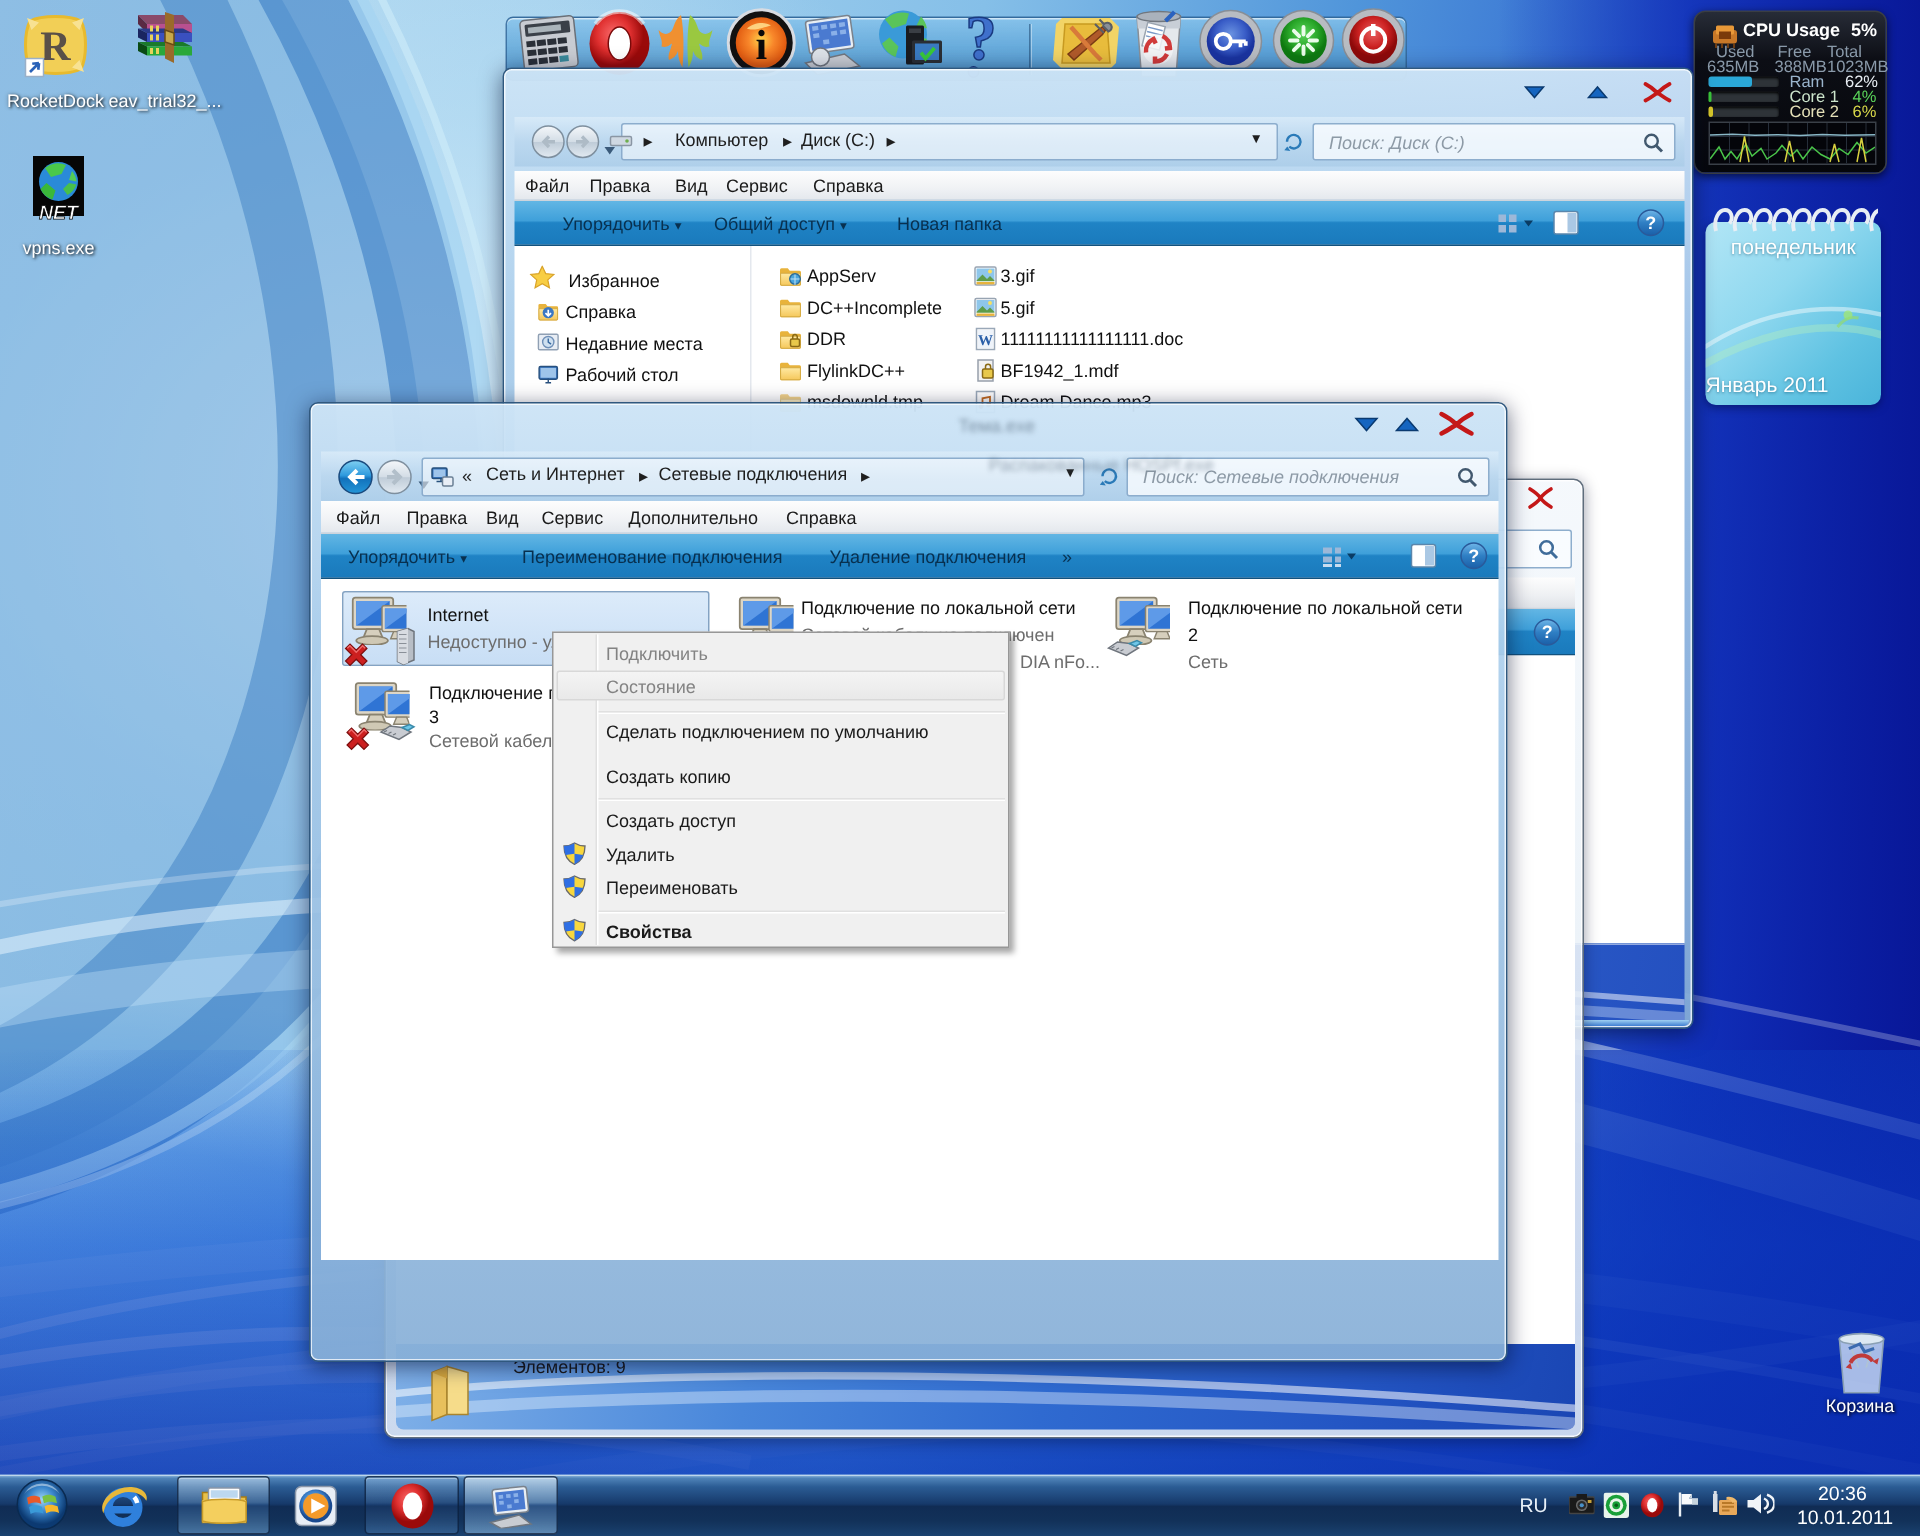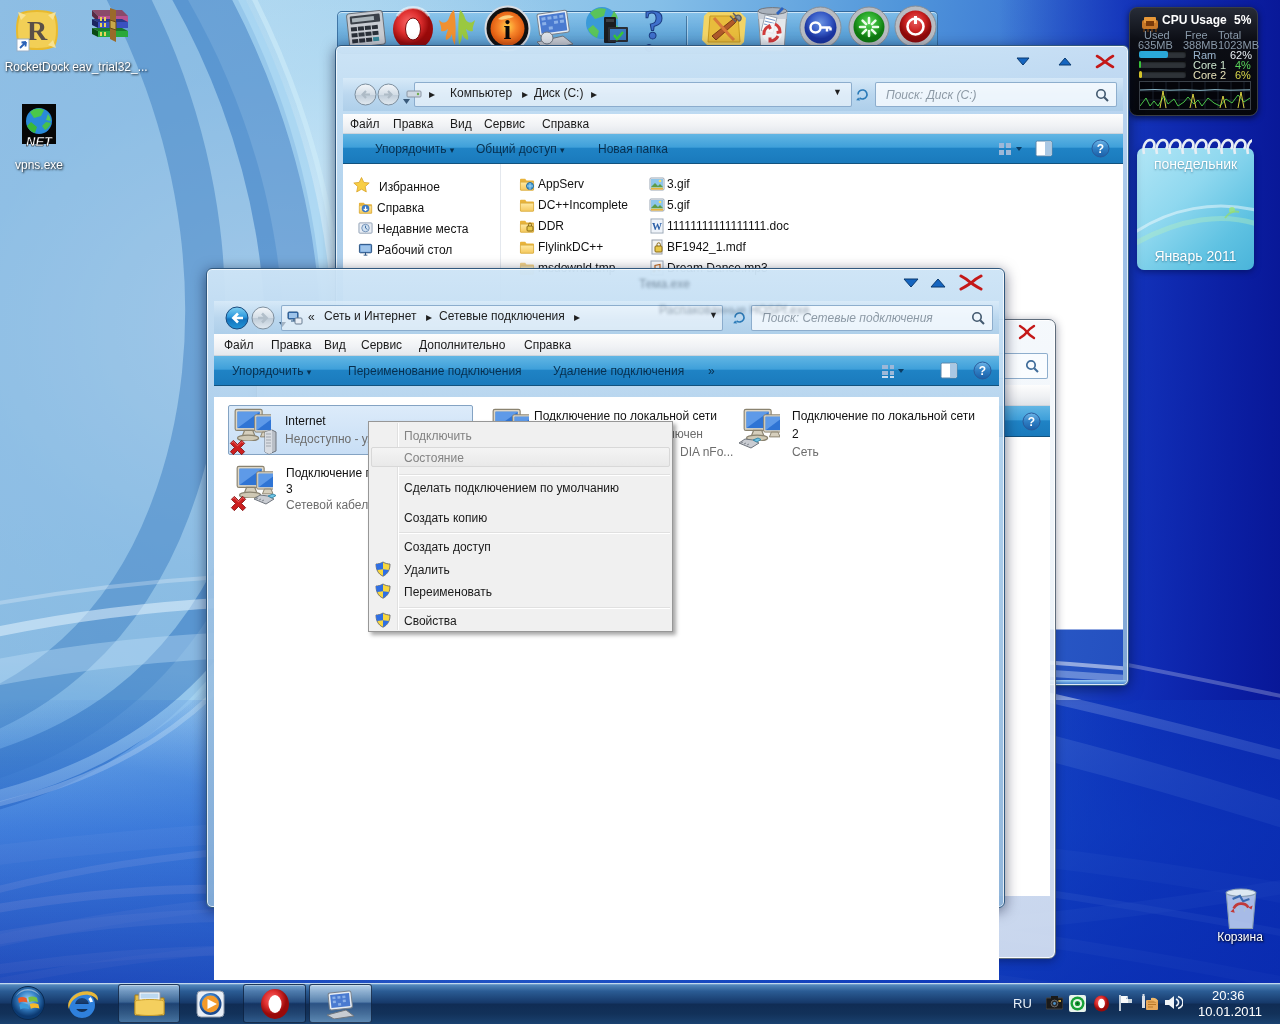--- a/index.html
+++ b/index.html
@@ -408,21 +408,21 @@
 </div>
 <div class="a" id="calg" style="left:1137px;top:148px;width:117px;height:122px;border-radius:7px;overflow:hidden;
  background:linear-gradient(135deg,#b2e6f6 0%,#8fd8ef 40%,#5fc2e2 75%,#4ab4da 100%);box-shadow:0 2px 6px rgba(0,10,60,.5)">
  <svg class="a" style="left:0;top:0" width="117" height="122">
       <path d="M-10,90 C30,60 80,50 130,65" stroke="rgba(255,255,255,.45)" stroke-width="3" fill="none"></path>
       <path d="M-10,100 C40,70 90,62 130,80" stroke="rgba(180,240,190,.4)" stroke-width="5" fill="none"></path>
       <circle cx="95" cy="62" r="3" fill="rgba(160,230,120,.8)"></circle>
       <path d="M88,70 q6,-8 14,-6" stroke="rgba(150,220,110,.7)" stroke-width="2" fill="none"></path>
     </svg>
  <div class="a" style="left:0;top:8px;width:117px;text-align:center;font-size:14px;color:#fff;text-shadow:0 1px 2px rgba(0,60,90,.5)">понедельник</div>
- <div class="a" style="left:0;top:100px;width:117px;text-align:center;font-size:14px;color:#fff;text-shadow:0 1px 2px rgba(0,60,90,.5)">Январь 2011</div>
+ <div class="a" style="left:0;top:100px;width:117px;text-align:left;font-size:14px;color:#fff;text-shadow:0 1px 2px rgba(0,60,90,.5)">Январь 2011</div>
 </div>
 <svg class="a" style="left:1140px;top:136px" width="112" height="20" viewBox="0 0 112 20">
  <g fill="none" stroke="#e8eef4" stroke-width="2.6">
   <path d="M4,18 C2,10 6,4 10,4 C14,4 16,9 13,13"></path>
       <path d="M17,18 C15,10 19,4 23,4 C27,4 29,9 26,13"></path>
       <path d="M30,18 C28,10 32,4 36,4 C40,4 42,9 39,13"></path>
       <path d="M43,18 C41,10 45,4 49,4 C53,4 55,9 52,13"></path>
       <path d="M56,18 C54,10 58,4 62,4 C66,4 68,9 65,13"></path>
       <path d="M69,18 C67,10 71,4 75,4 C79,4 81,9 78,13"></path>
       <path d="M82,18 C80,10 84,4 88,4 C92,4 94,9 91,13"></path>
@@ -601,20 +601,33 @@
       </svg>
   </div>
   <div class="a" style="left:7px;top:65px;width:786px;height:21px;background:linear-gradient(to bottom,#fdfdfd,#eef0f3 60%,#dfe3e8);border-bottom:1px solid #cdd4dc"></div>
   <div class="a cmdbar" style="left:7px;top:86px;width:786px;height:31px">
     <div class="a" style="left:758px;top:6px"><svg width="19" height="19" viewBox="0 0 19 19">
           <circle cx="9.5" cy="9.5" r="8.5" fill="url(#ghelp)" stroke="#2a5a9a"></circle>
           <text x="9.5" y="13.5" text-anchor="middle" font-size="12" font-weight="bold" fill="#fff" font-family="Liberation Sans">?</text>
         </svg></div>
   </div>
   <div class="a" style="left:7px;top:117px;width:786px;height:459px;background:#fff"></div>
+  <div class="a" style="left:7px;top:576px;width:786px;height:57px;border-radius:0 0 5px 5px;overflow:hidden;
+   background:linear-gradient(100deg,#7fb0e8 0%,#4886da 30%,#2f6ad0 55%,#2456c4 80%,#1a46b4 100%)">
+   <svg width="786" height="57">
+        <path d="M-10,34 C200,12 500,20 800,44" stroke="rgba(255,255,255,.55)" stroke-width="5" fill="none"></path>
+        <path d="M-10,46 C240,26 520,34 800,54" stroke="rgba(235,246,255,.4)" stroke-width="8" fill="none"></path>
+      </svg>
+   <svg class="a" style="left:18px;top:13px" width="36" height="40" viewBox="0 0 36 40">
+        <path d="M6,6 L16,2 L16,34 L6,38 Z" fill="#e8c05c" stroke="#a9842e"></path>
+        <path d="M16,2 L30,6 L30,34 L16,34 Z" fill="#f6dc8a" stroke="#a9842e"></path>
+        <path d="M6,6 L16,10 L16,2" fill="#d8a83c"></path>
+      </svg>
+   <span class="a" style="left:78px;top:8px;font-size:12px;color:#1a1a1a">Элементов: 9</span>
+  </div>
 </div>
 
 <div class="a win aero" id="win1" style="left:206px;top:268px;width:799px;height:640px">
   <div class="a" style="left:432px;top:8px;width:120px;height:20px;color:rgba(60,80,100,.55);font-size:12px;filter:blur(1.8px)">Тема.exe</div>
   <div class="a" style="left:452px;top:34px;width:220px;height:20px;color:rgba(60,80,100,.45);font-size:12px;filter:blur(1.6px);z-index:4">Распакованные НОSPf.exe</div>
   <div class="a capbtns" style="left:695px;top:4px"><svg width="90" height="18" viewBox="0 0 90 18">
     <path d="M2,6 L16,6 L9,14 Z" fill="#1565c0" stroke="#0a3a70" stroke-width="1"></path>
     <path d="M29,14 L43,14 L36,6 Z" fill="#1565c0" stroke="#0a3a70" stroke-width="1"></path>
     <path d="M59,3 C64,5.5 66.5,7.5 69,10 M79,3 C74,5.5 71.5,7.5 69,10 M59,16 C64,13.5 66.5,11.5 69,10 M79,16 C74,13.5 71.5,11.5 69,10" stroke="#c41818" stroke-width="3" fill="none" stroke-linecap="round"></path>
   </svg></div>
@@ -683,21 +696,21 @@
         </svg></div>
     <div class="a" style="left:726px;top:6px"><svg width="18" height="17" viewBox="0 0 18 17">
           <rect x="1" y="1" width="16" height="15" rx="1.5" fill="#fff" stroke="#5a86ac"></rect>
           <rect x="10" y="2" width="6" height="13" fill="#aac8e4"></rect>
         </svg></div>
     <div class="a" style="left:759px;top:5px"><svg width="19" height="19" viewBox="0 0 19 19">
           <circle cx="9.5" cy="9.5" r="8.5" fill="url(#ghelp)" stroke="#2a5a9a"></circle>
           <text x="9.5" y="13.5" text-anchor="middle" font-size="12" font-weight="bold" fill="#fff" font-family="Liberation Sans">?</text>
         </svg></div>
   </div>
-  <div class="a content" style="left:7px;top:128px;width:785px;height:583px">
+  <div class="a content" style="left:7px;top:117px;width:785px;height:454px">
 
     <div class="a" style="left:14px;top:8px;width:245px;height:50px;border:1px solid #84a3c3;border-radius:2px;
      background:linear-gradient(to bottom,#dcebfa,#c8def5)"></div>
     <svg class="a" style="left:17px;top:10px" width="40" height="34" viewBox="0 0 31 29">
         <use href="#pcs"></use>
       </svg>
     <svg class="a" style="left:48px;top:32px" width="17" height="26" viewBox="0 0 17 26">
         <path d="M3,3 L10,1 L14,3 L14,22 L7,25 L3,23 Z" fill="#b8bec6" stroke="#6e747c"></path>
         <path d="M3,3 L10,1 L10,24 L7,25 L3,23 Z" fill="#d8dce2"></path>
         <g stroke="#8a9098" stroke-width=".7">
@@ -760,21 +773,21 @@
     </svg>
   <span class="a mit" style="left:35px;top:141px">Удалить</span>
   <svg class="a" style="left:6px;top:161px" width="16" height="16" viewBox="0 0 16 16">
       <use href="#shield"></use>
     </svg>
   <span class="a mit" style="left:35px;top:163px">Переименовать</span>
   <div class="msep" style="top:185px"></div>
   <svg class="a" style="left:6px;top:190px" width="16" height="16" viewBox="0 0 16 16">
       <use href="#shield"></use>
     </svg>
-  <span class="a mit" style="left:35px;top:192px;font-weight:normal">Свойства</span>
+  <span class="a mit" style="left:35px;top:192px;font-weight:bold">Свойства</span>
 </div>
 
 <div class="a" id="taskbar">
 
  <svg class="a" style="left:10px;top:2px" width="36" height="36" viewBox="0 0 36 36">
   <defs>
         <radialGradient id="gorb" cx=".5" cy=".4">
           <stop offset="0" stop-color="#9ed4f2"></stop>
           <stop offset=".5" stop-color="#3a86cc"></stop>
           <stop offset="1" stop-color="#0c3a72"></stop>

